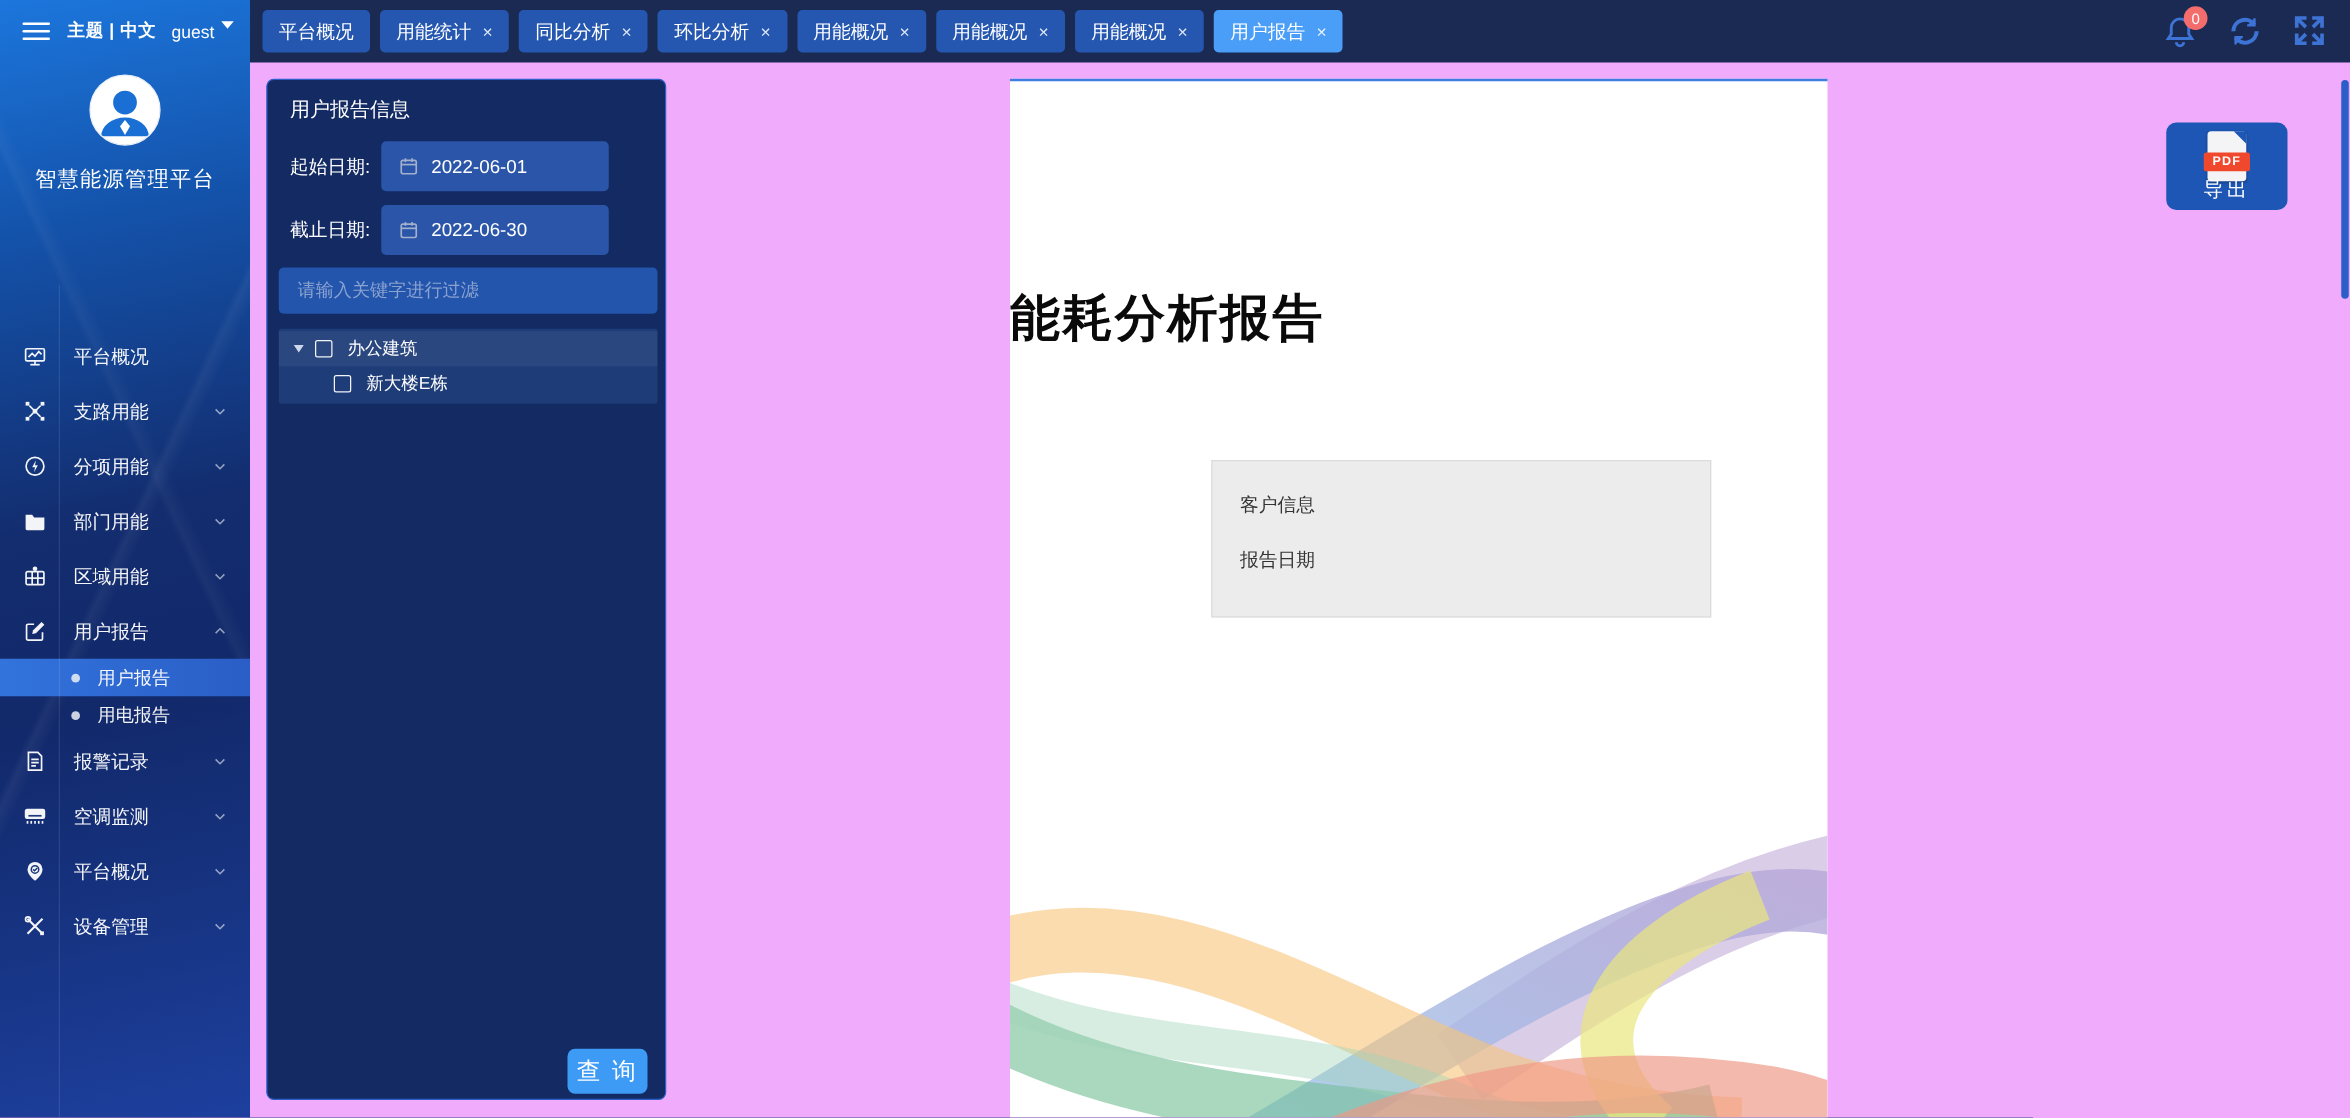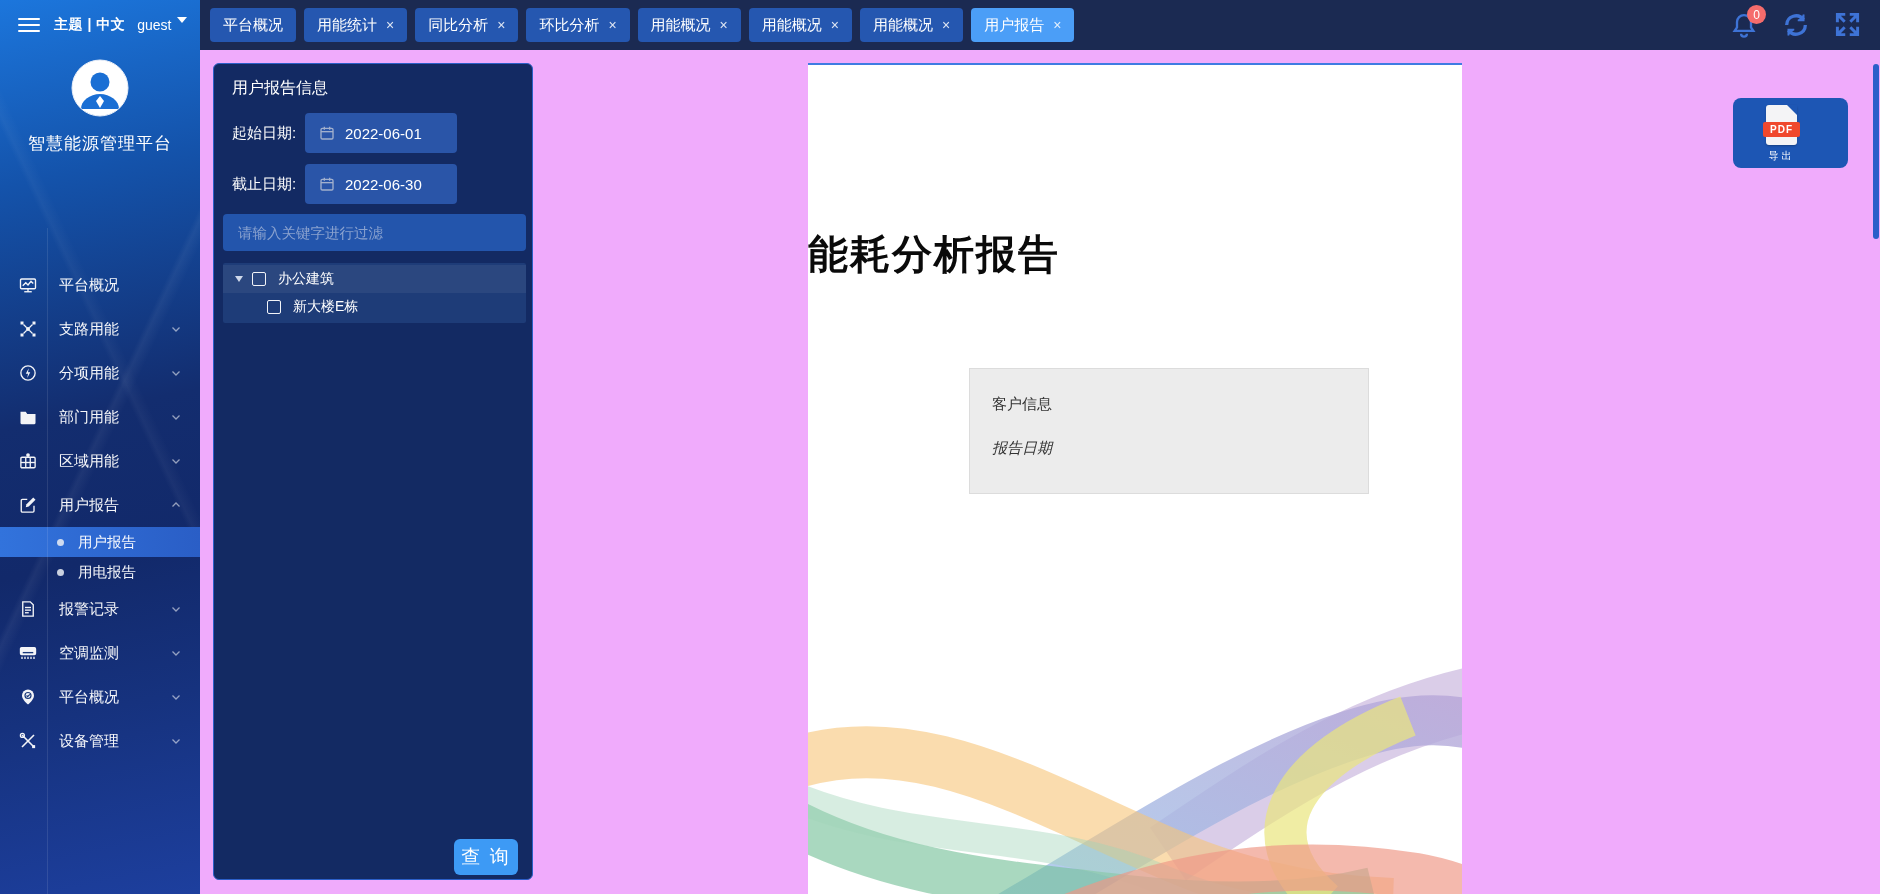--- a/index.html
+++ b/index.html
@@ -55,21 +55,21 @@
   .badge{ position:absolute; right:-8px; top:-6px; min-width:19px; height:19px; border-radius:10px;
     background:#f56c6c; color:#fff; font-size:12px; display:flex; align-items:center; justify-content:center;
     padding:0 4px; }
   
   .main{ position:absolute; left:200px; top:50px; width:1680px; height:844px; background:#f0abfc; }
   
   .panel{ position:absolute; left:13px; top:13px; width:320px; height:817px;
     border:1px solid #2c5fc8; border-radius:6px; background:#1329655; background:#132a63; }
   .panel-title{ position:absolute; left:18px; top:14px; font-size:16px; color:#fff; }
   .f-label{ position:absolute; left:18px; font-size:15px; color:#fff; }
-  .date-box{ position:absolute; left:91px; width:152px; height:40px; background:#2a55a8;
+  .date-box{ position:absolute; left:91px; width:182px; height:40px; background:#2a55a8;
     border-radius:4px; display:flex; align-items:center; cursor:pointer;}
   .date-box .cal{ width:16px; height:16px; margin-left:14px; flex:none; opacity:0.85;}
   .date-box .dval{ margin-left:10px; font-size:15px; color:#fff; }
   .filter-input{ position:absolute; left:9px; top:150px; width:303px; height:37px;
     background:#2355ac; border:none; outline:none; border-radius:4px; padding:0 15px;
     font-size:14.5px; color:#fff; font-family:inherit;}
   .filter-input::placeholder{ color:#8aa2cf; }
   .tree{ position:absolute; left:9px; top:199px; width:303px; background:#1e3c78; border-radius:2px; padding:2px 0;}
   .tnode{ height:28px; display:flex; align-items:center; cursor:pointer;}
   .tnode.root{ background:rgba(255,255,255,0.06); }
@@ -86,31 +86,31 @@
   
   .page{ position:absolute; left:608px; top:13px; width:654px; height:831px; background:#fff;
     border-top:2px solid #3f7ce2; overflow:hidden; }
   .report-title{ position:absolute; left:0; top:162px; width:654px; 
     font-size:40px; font-weight:bold; color:#0a0a0a; letter-spacing:2px;}
   .info-box{ position:absolute; left:127px; top:303px; width:400px; height:126px;
     background:#ececec; border:1px solid #dcdcdc;margin-left:34px;}
   .info-line{ position:absolute; left:22px; font-size:15px; color:#333;}
   .waves{ position:absolute; left:0; bottom:0; width:654px; height:230px; }
   
-  .export-btn{ position:absolute; left:1533px; top:48px; width:115px; height:70px; background:#1d56b4;
+  .export-btn{ position:absolute; left:1533px; top:48px; width:97px; height:70px; background:#1d56b4;
     border-radius:8px; cursor:pointer; }
   .pdf-ico{ position:absolute; left:30px; top:7px; width:37px; height:40px;}
   .pdf-page{ position:absolute; left:3px; top:0; width:31px; height:40px; background:#f4f4f6;
     border-radius:3px; box-shadow:0 1px 2px rgba(0,0,0,0.25);}
   .pdf-fold{ position:absolute; right:3px; top:0; width:0; height:0;
     border-top:10px solid #1d56b4; border-left:10px solid transparent;}
   .pdf-ribbon{ position:absolute; left:0; top:17px; width:37px; height:15px; background:#f0482d;
     border-radius:2px; display:flex; align-items:center; justify-content:center;
     font-size:10px; font-weight:bold; color:#fff; letter-spacing:1px;}
-  .export-lbl{ position:absolute; left:0; bottom:5px; width:97px; text-align:center; font-size:10px;
+  .export-lbl{ position:absolute; left:0; bottom:5px; width:97px; text-align:center; font-size:16px;
     color:#fff; letter-spacing:3px;}
   
   .scroll-thumb{ position:absolute; right:1px; top:14px; width:6px; height:175px; background:#2b5ec9;
     border-radius:3px;}
 </style>
 </head>
 <body>
 
 <div class="sidebar">
   <div class="sidebar-deco"></div>
@@ -384,21 +384,21 @@
     </div>
 
     <button class="query-btn">查 询</button>
   </div>
 
   <div class="page">
     <div class="report-title">能耗分析报告</div>
 
     <div class="info-box">
       <div class="info-line" style="top:26px;">客户信息</div>
-      <div class="info-line" style="top:70px;font-style:italic;">报告日期</div>
+      <div class="info-line" style="top:70px;">报告日期</div>
     </div>
 
     <svg class="waves" viewBox="0 0 654 230" preserveAspectRatio="none">
       <defs>
         <linearGradient id="bp" x1="0" y1="1" x2="1" y2="0">
           <stop offset="0" stop-color="#9cc6ec"></stop>
             <stop offset="0.55" stop-color="#a9b4e0"></stop>
             <stop offset="1" stop-color="#b7a6d8"></stop>
         </linearGradient>
       </defs>

